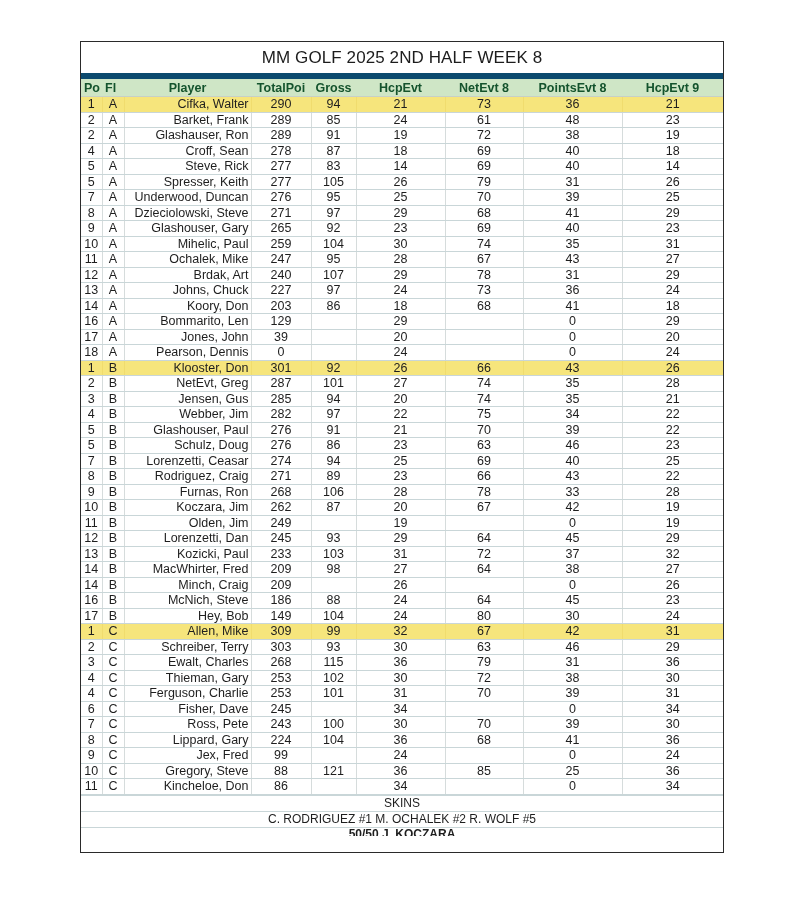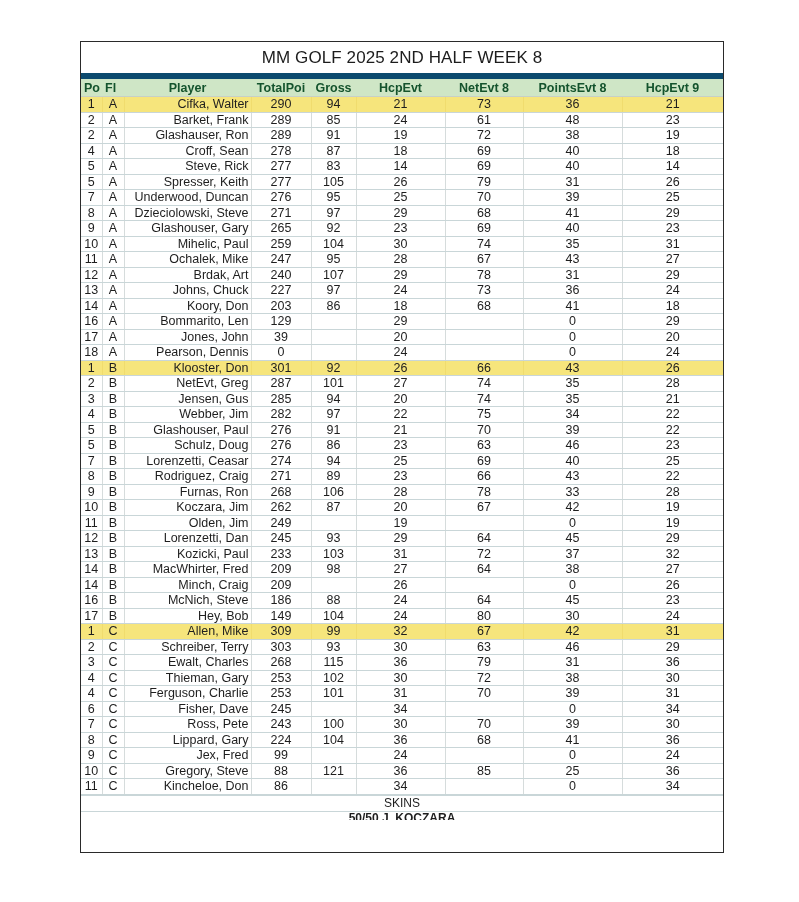--- a/index.html
+++ b/index.html
@@ -563,14 +563,15 @@
           <td>86</td>
           <td></td>
           <td>34</td>
           <td></td>
           <td>0</td>
           <td>34</td>
         </tr>
       </tbody>
   </table>
   <div class="footer-row">SKINS</div>
+  <div class="footer-row">C. RODRIGUEZ #1  M. OCHALEK #2  R. WOLF #5</div>
   <div class="footer-row last">50/50 J. KOCZARA</div>
 </div>
 
 </body></html>

